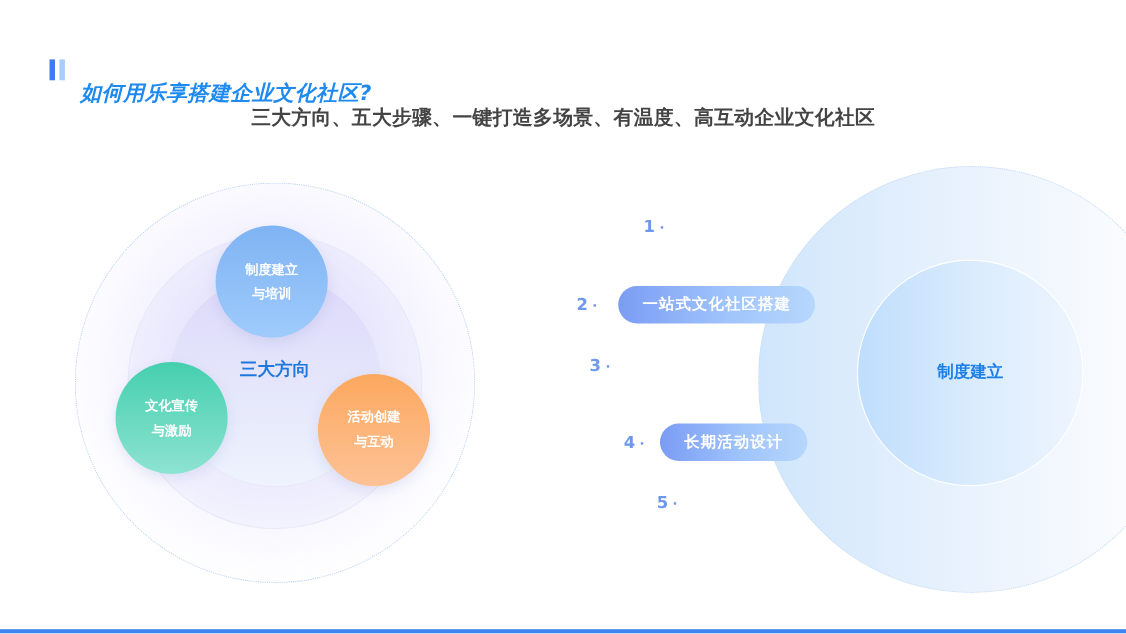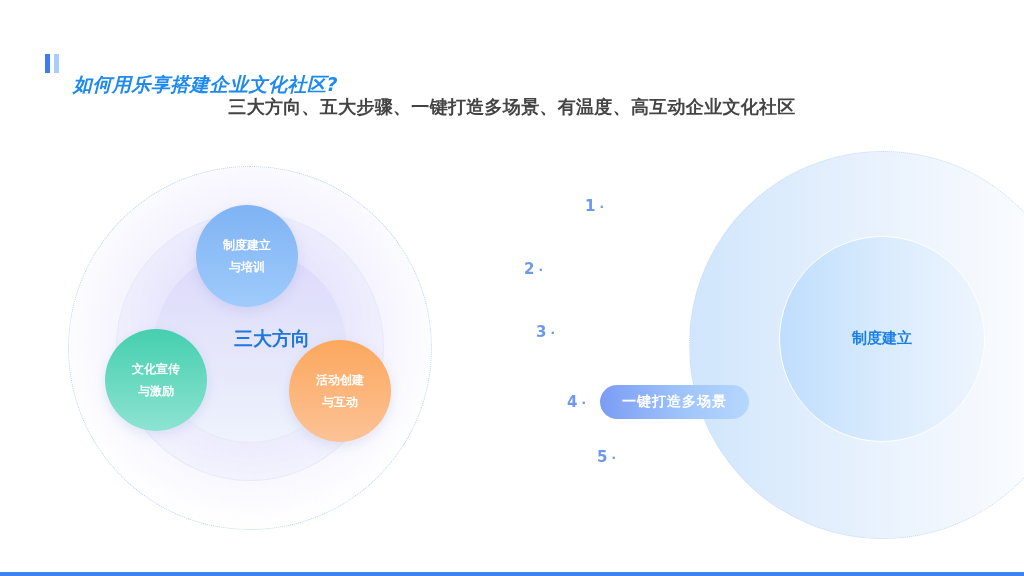--- a/index.html
+++ b/index.html
@@ -14,26 +14,26 @@
   .subtitle { position: absolute; left: 0; width: 1024px; top: 95px; text-align: center; font-size: 18px; font-weight: bold; color: #444444; letter-spacing: 0.3px; }
 
   .circle { position: absolute; border-radius: 50%; }
   
   .l-outer { left: 68px; top: 166px; width: 364px; height: 364px; border: 1.5px dotted #b9d3f3;
     background: radial-gradient(circle at 50% 45%, rgba(200,190,250,0.55) 0%, rgba(220,215,252,0.35) 40%, rgba(245,245,255,0.15) 70%, rgba(255,255,255,0) 100%); }
   .l-mid { left: 116px; top: 213px; width: 268px; height: 268px; border: 1px solid rgba(230,232,250,0.9);
     background: radial-gradient(circle at 50% 40%, rgba(210,205,250,0.35), rgba(235,238,252,0.25)); }
   .l-inner { left: 153px; top: 249px; width: 194px; height: 194px; border: 1px solid #e7e9fb;
     background: linear-gradient(180deg, #ddd9fb 0%, #e6e8fb 60%, #eef3fd 100%); }
-  .l-center-label { position: absolute; left: 190px; width: 120px; top: 326px; text-align: right; font-size: 19px; font-weight: bold; color: #1f78dd; font-family: Liberation Serif, serif; }
+  .l-center-label { position: absolute; left: 190px; width: 120px; top: 326px; text-align: center; font-size: 16px; font-weight: bold; color: #1f78dd; font-family: Liberation Serif, serif; }
 
   .node { position: absolute; width: 102px; height: 102px; border-radius: 50%; display: flex; align-items: center; justify-content: center; text-align: center; color: #ffffff; font-size: 12px; font-weight: bold; line-height: 22px; box-shadow: 0 4px 12px rgba(120,140,200,0.18); }
   .node-blue { left: 196px; top: 205px; background: linear-gradient(180deg, #7fb3f3 0%, #9fcbfc 100%); }
   .node-green { left: 105px; top: 329px; background: linear-gradient(180deg, #45cfae 0%, #8de3d2 100%); }
-  .node-orange { left: 289px; top: 340px; background: linear-gradient(180deg, #fca85e 0%, #fdc296 100%); }
+  .node-orange { left: 289px; top: 340px; background: linear-gradient(180deg, #fca85e 0%, #fdc296 100%); font-family: Liberation Mono, monospace; }
 
   
   .r-outer { left: 689px; top: 151px; width: 388px; height: 388px; border: 1.5px dotted #c7dcf5;
     background: linear-gradient(90deg, #d0e6fc 0%, #e7f1fd 45%, #f7fafe 80%, #ffffff 100%); }
   .r-inner { left: 779px; top: 236px; width: 206px; height: 206px; border: 1.5px solid #ffffff;
     background: linear-gradient(90deg, #bfdefd 0%, #d9ebfd 50%, #eef5fe 100%); }
   .r-center-label { position: absolute; left: 822px; width: 120px; top: 329px; text-align: center; font-size: 15px; font-weight: bold; color: #1c7fe6; }
 
   .step { position: absolute; display: flex; align-items: center; }
   .step-num { font-size: 15px; font-weight: bold; color: #6e98ee; width: 38px; text-align: left; }
@@ -83,26 +83,27 @@
 <div>
   <div class="circle r-outer"></div>
   <div class="circle r-inner"></div>
   <div class="r-center-label">制度建立</div>
 
   <div class="step" style="left:585px; top:197px;">
     <span class="step-num"><span>1</span><span class="dot">·</span></span>
   </div>
   <div class="step" style="left:524px; top:260px;">
     <span class="step-num"><span>2</span><span class="dot">·</span></span>
+    <span class="pill">一站式文化社区搭建</span>
   </div>
   <div class="step" style="left:536px; top:323px;">
     <span class="step-num" style="width:32px;"><span>3</span><span class="dot">·</span></span>
   </div>
   <div class="step" style="left:567px; top:385px;">
     <span class="step-num" style="width:33px;"><span>4</span><span class="dot">·</span></span>
-    <span class="pill">一键打造多场景</span>
+    <span class="pill">长期活动设计</span>
   </div>
   <div class="step" style="left:597px; top:448px;">
     <span class="step-num" style="width:35px;"><span>5</span><span class="dot">·</span></span>
   </div>
 </div>
 
 <div class="bottom-bar"></div>
 
 </body></html>

